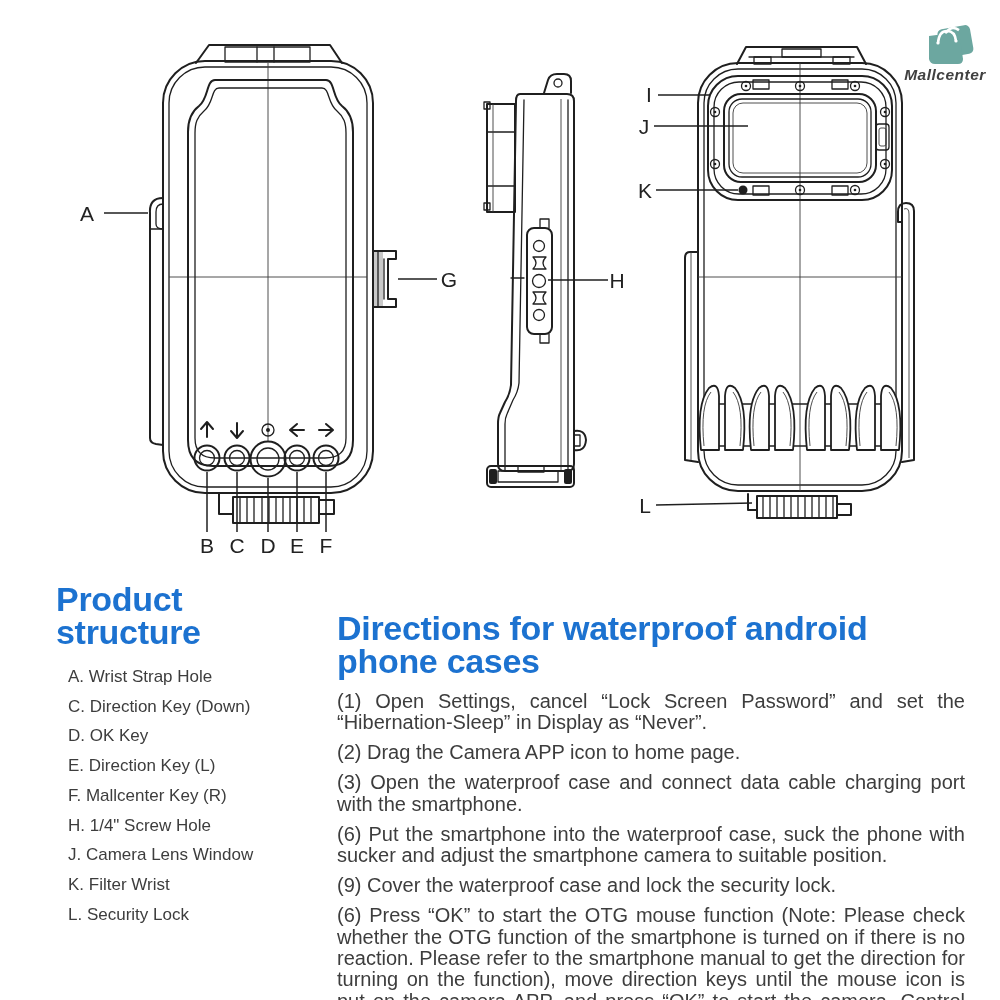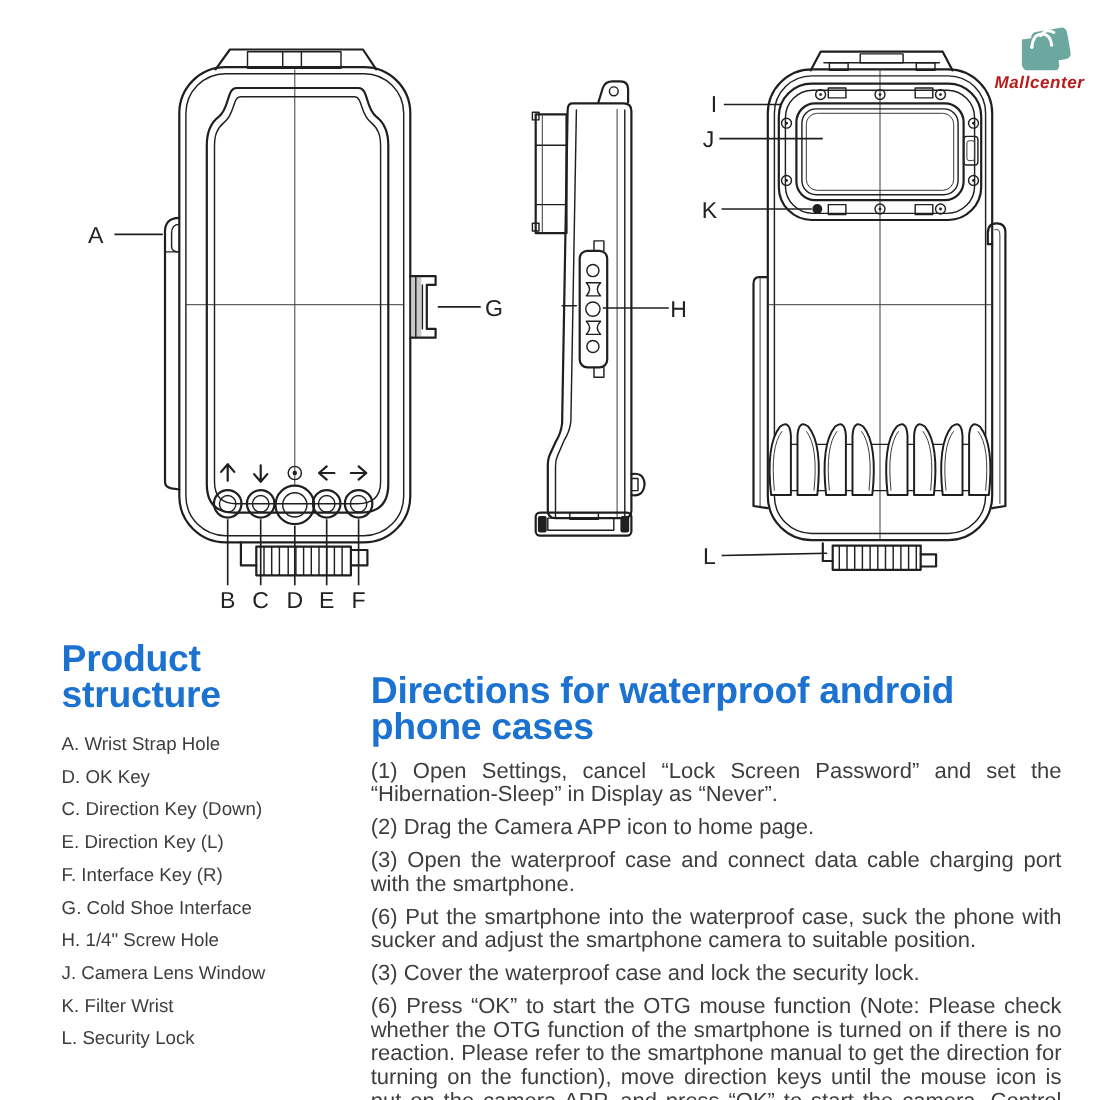--- a/index.html
+++ b/index.html
@@ -8,25 +8,25 @@
   svg text{font-family:"Liberation Sans",sans-serif;}
   
   .ln{fill:none;stroke:#1f1f1f;stroke-width:2;stroke-linejoin:round;stroke-linecap:round;}
   .ln2{fill:none;stroke:#1f1f1f;stroke-width:1.3;stroke-linejoin:round;stroke-linecap:round;}
   .hair{fill:none;stroke:#3a3a3a;stroke-width:0.9;}
   .leader{fill:none;stroke:#1f1f1f;stroke-width:1.5;}
   .lbl{font-size:21px;fill:#222;}
   .leaf{fill:#fff;stroke:#1f1f1f;stroke-width:1.8;stroke-linejoin:round;}
   
   #logo{position:absolute;left:893px;top:22px;width:104px;height:58px;text-align:center;}
-  #logo .brand{font-size:15.5px;font-style:italic;font-weight:bold;letter-spacing:.5px;color:#b91c1c;margin-top:-2px;}
+  #logo .brand{font-size:15.5px;font-style:italic;font-weight:bold;letter-spacing:.5px;color:#404040;margin-top:-2px;}
   
   .col-title{font-size:34px;font-weight:bold;letter-spacing:-0.3px;color:#1c72d0;margin:0 0 13px 0;line-height:33px;}
   #product-structure{position:absolute;left:56px;top:583px;width:278px;}
-  #product-structure ul{list-style:none;margin:0;padding:0;}
+  #product-structure ul{list-style:none;margin:12px;padding:0;}
   #product-structure li{font-size:17px;line-height:29.7px;color:#3d3d3d;white-space:nowrap;}
   #directions{position:absolute;left:337px;top:612px;width:628px;}
   #directions p{font-size:20px;line-height:21.4px;margin:0 0 8.6px 0;text-align:justify;color:#3d3d3d;}
 </style>
 </head>
 <body>
 
 <div id="page">
 
   
@@ -269,36 +269,35 @@
       <circle cx="63" cy="19" r="1.6" fill="#fff"></circle>
     </svg>
     <div class="brand">Mallcenter</div>
   </div>
 
   
   <div id="product-structure">
     <h2 class="col-title">Product structure</h2>
     <ul>
       <li>A. Wrist Strap Hole</li>
+      <li>C. Direction Key (Down)</li>
       <li>D. OK Key</li>
-      <li>C. Direction Key (Down)</li>
       <li>E. Direction Key (L)</li>
-      <li>F. Interface Key (R)</li>
-      <li>G. Cold Shoe Interface</li>
+      <li>F. Mallcenter Key (R)</li>
       <li>H. 1/4" Screw Hole</li>
       <li>J. Camera Lens Window</li>
       <li>K. Filter Wrist</li>
       <li>L. Security Lock</li>
     </ul>
   </div>
 
   
   <div id="directions">
     <h2 class="col-title">Directions for waterproof android phone cases</h2>
     <p>(1) Open Settings, cancel “Lock Screen Password” and set the “Hibernation-Sleep” in Display as “Never”.</p>
     <p>(2) Drag the Camera APP icon to home page.</p>
     <p>(3) Open the waterproof case and connect data cable charging port with the smartphone.</p>
     <p>(6) Put the smartphone into the waterproof case, suck the phone with sucker and adjust the smartphone camera to suitable position.</p>
-    <p>(3) Cover the waterproof case and lock the security lock.</p>
+    <p>(9) Cover the waterproof case and lock the security lock.</p>
     <p>(6) Press “OK” to start the OTG mouse function (Note: Please check whether the OTG function of the smartphone is turned on if there is no reaction. Please refer to the smartphone manual to get the direction for turning on the function), move direction keys until the mouse icon is put on the camera APP, and press “OK” to start the camera. Control the direction keys and the “OK” key to switch photo mode and video mode.</p>
   </div>
 
 </div>
 
 </body></html>

